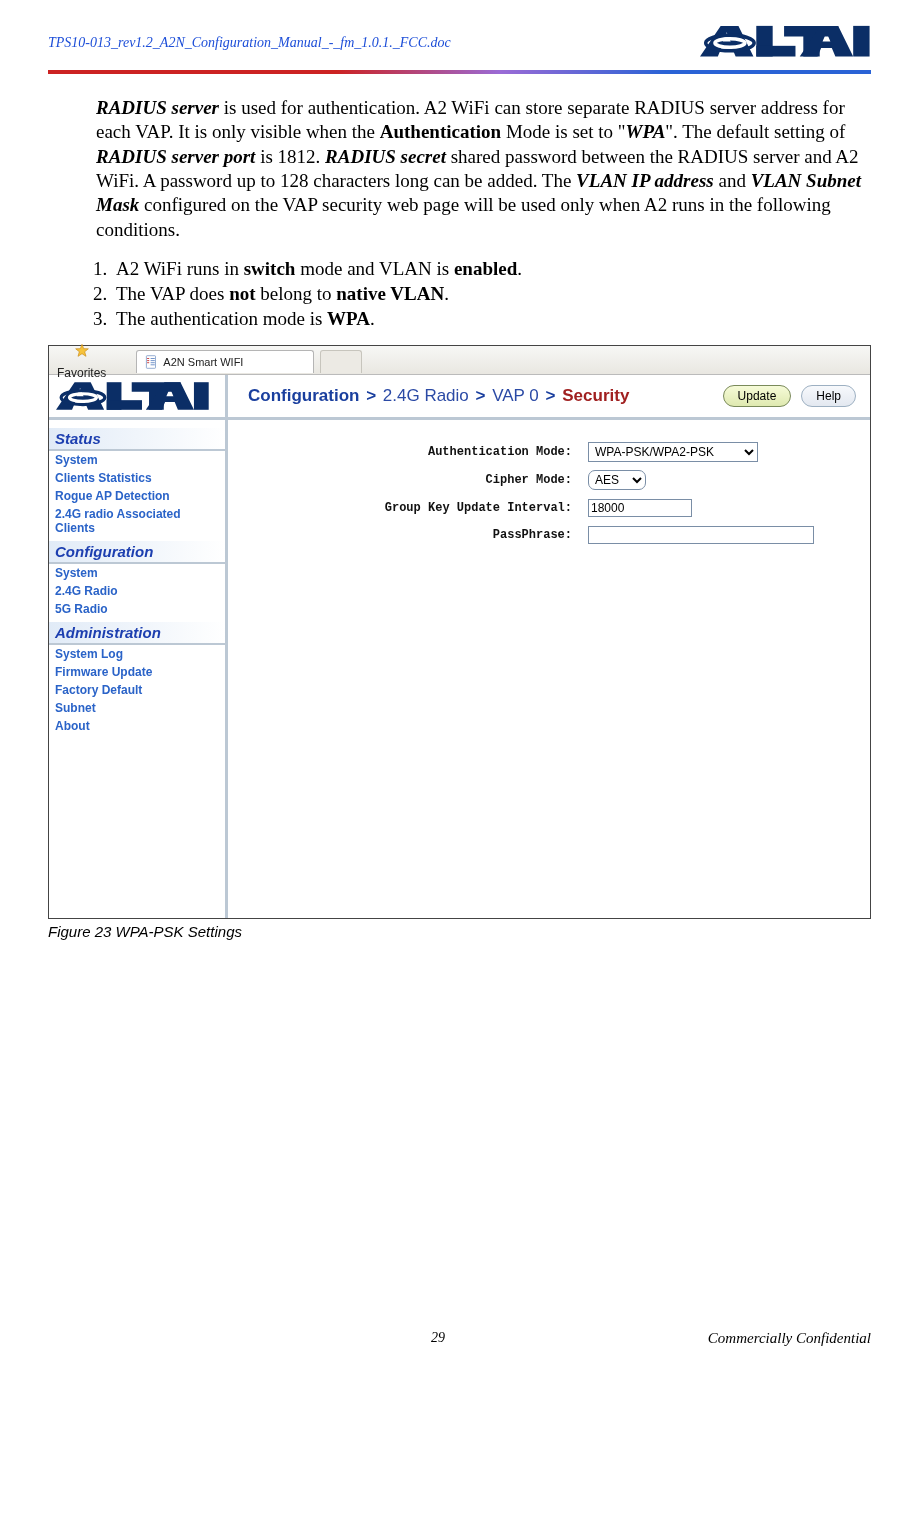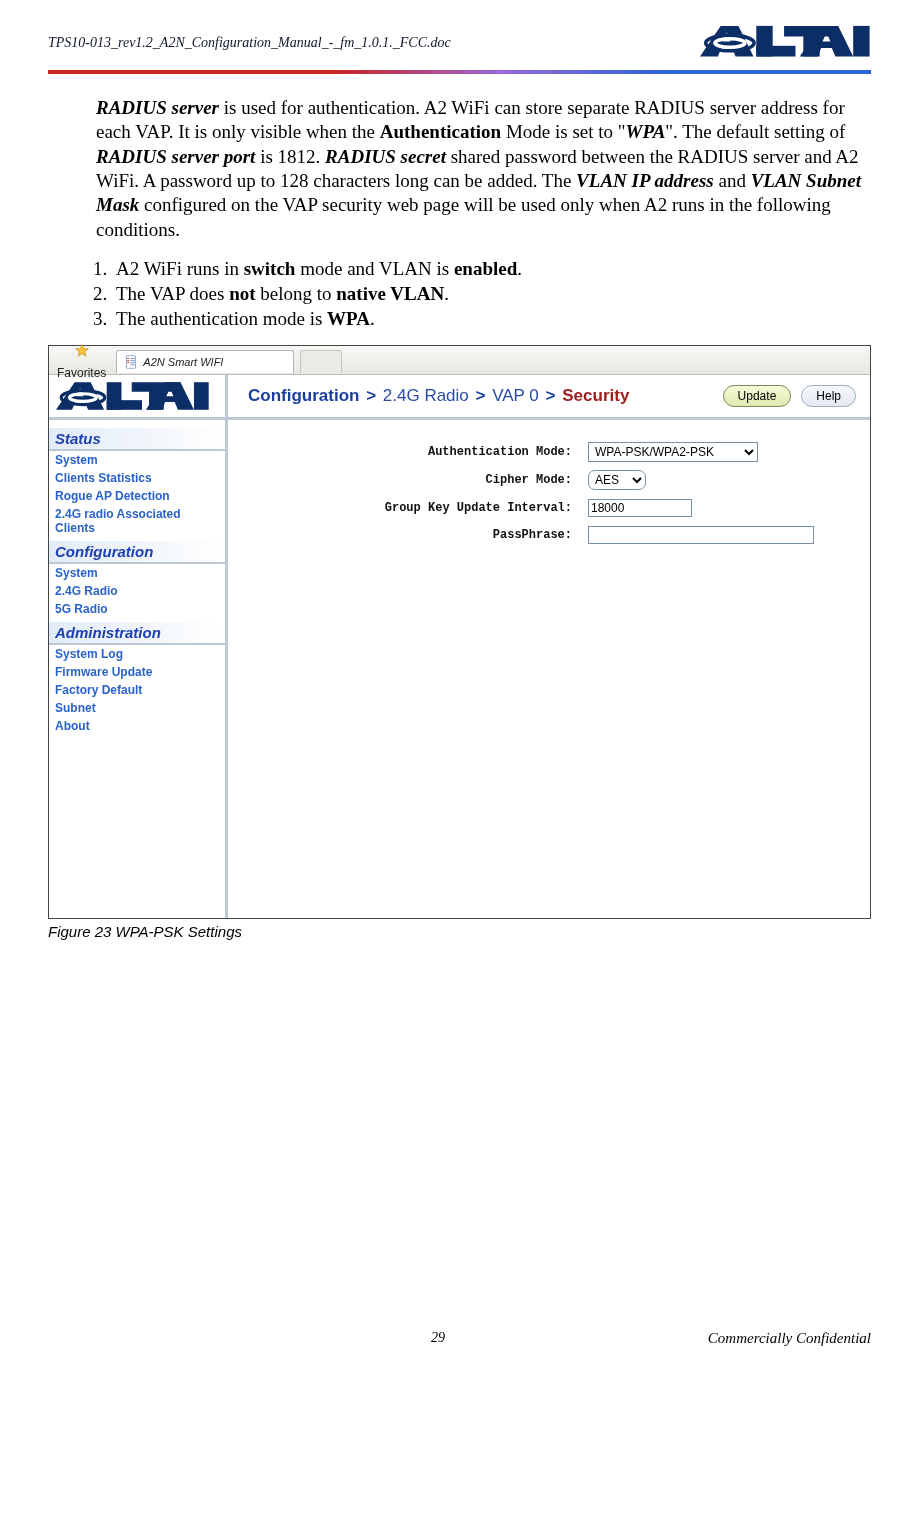--- a/index.html
+++ b/index.html
@@ -16,21 +16,21 @@
 
   
   .pg-header {
     display: flex;
     justify-content: space-between;
     align-items: center;
   }
   .doc-id {
     font-style: italic;
     font-size: 14px;
-    color: #0f172a;
+    color: #1d4ed8;
   }
   .hdr-logo {
     transform: scale(0.9);
     transform-origin: right center;
   }
   .hdr-rule {
     height: 4px;
     background: linear-gradient(to right, #cc2222 0%, #cc2222 35%, #9a6bd6 55%, #2a63d6 75%, #2a63d6 100%);
     margin: 4px 0 22px 0;
   }
@@ -81,23 +81,22 @@
     align-items: center;
     gap: 4px;
     font-size: 11px;
     color: #222;
     background: #fff;
     border: 1px solid #b5b5b5;
     border-bottom: none;
     border-radius: 3px 3px 0 0;
     height: 22px;
     padding: 0 8px;
-    margin-left: 4px;
+    margin-left: 24px;
     min-width: 160px;
-    font-style: italic;
   }
   .tab-page .pgicon {
     width: 14px; height: 14px;
     display: inline-flex;
   }
   .tab-blank {
     width: 40px; height: 22px;
     background: #eceae4;
     border: 1px solid #c7c5bd;
     border-bottom: none;

